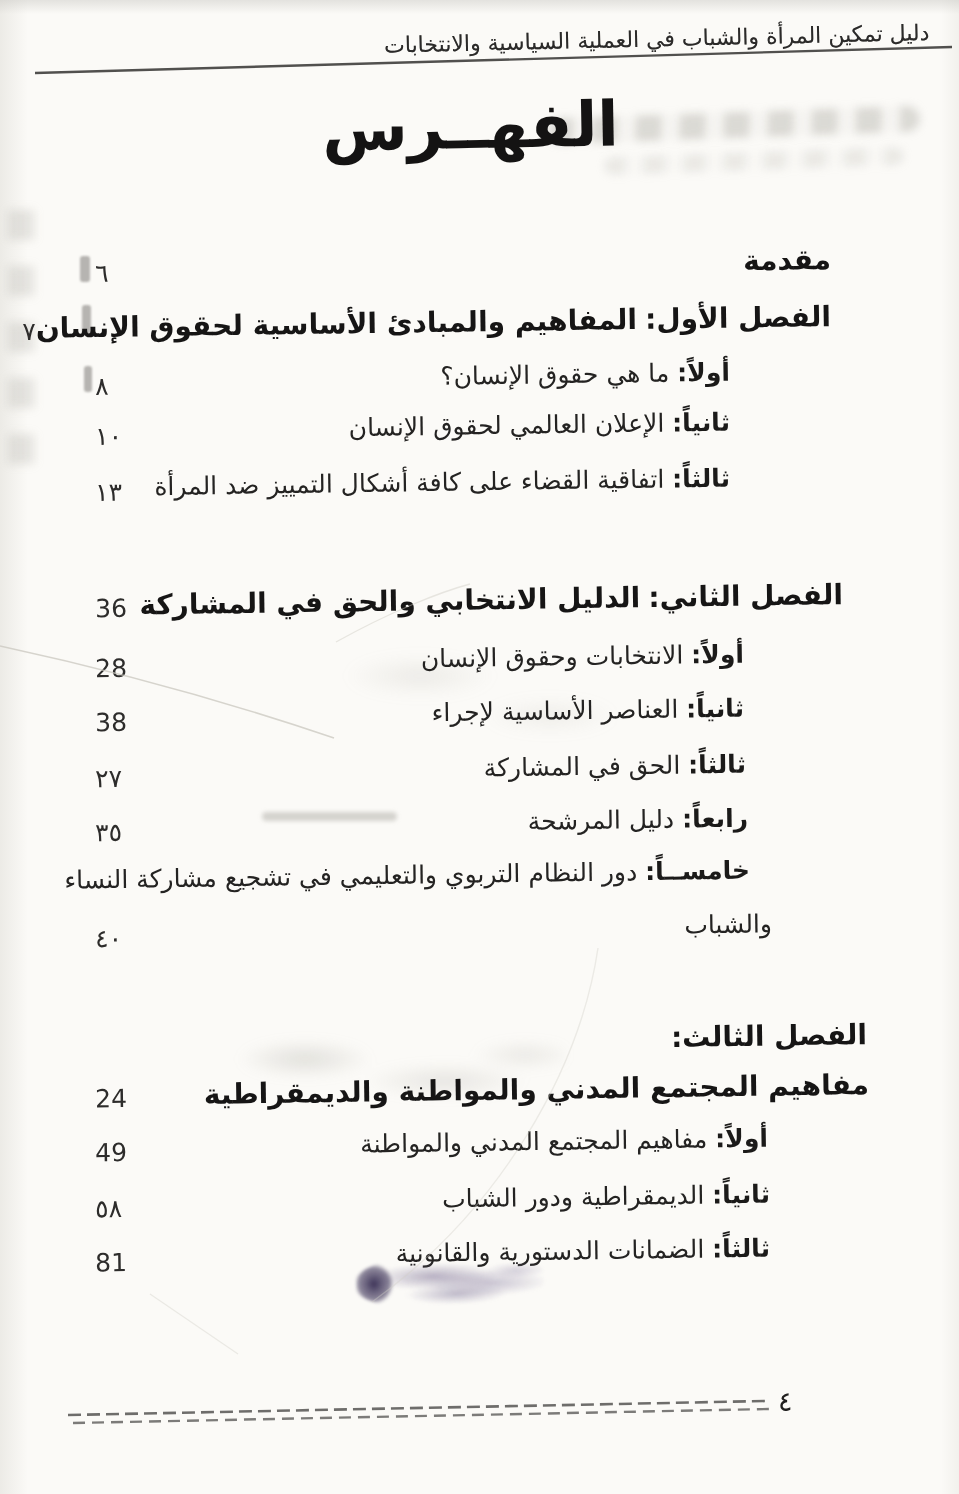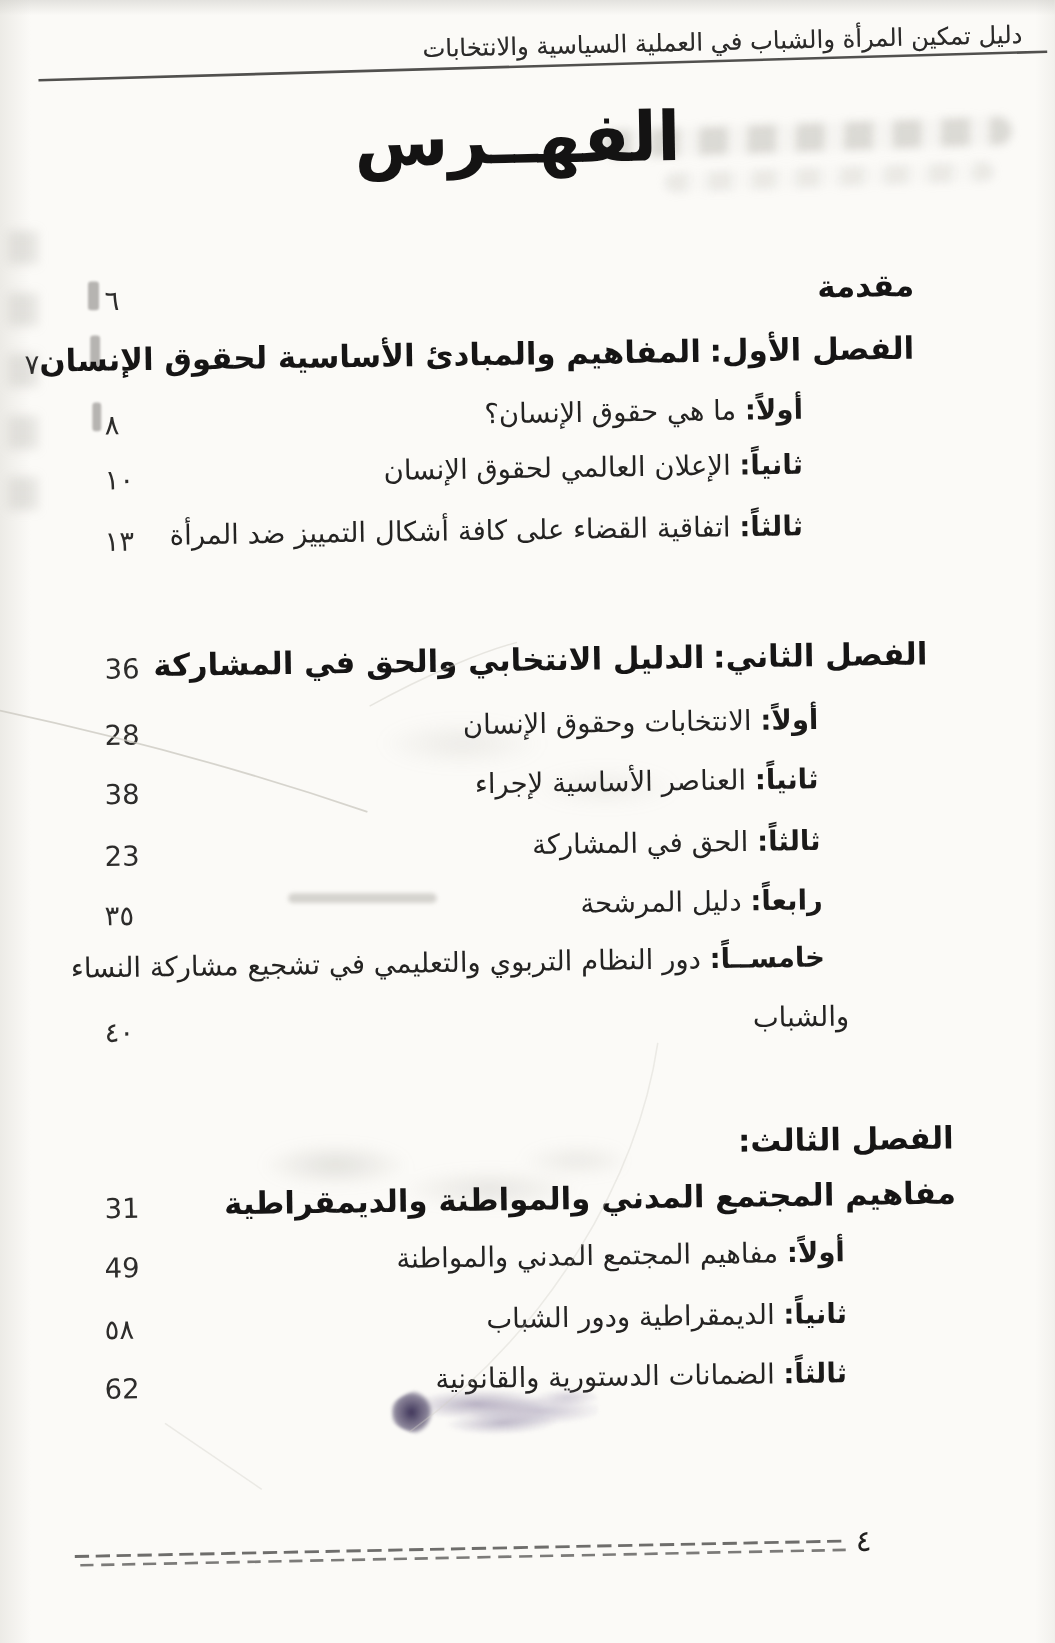--- a/index.html
+++ b/index.html
@@ -126,51 +126,51 @@
       <div class="row sub" style="top: 638px; right: 110px;">
         <span class="t"><span class="px">أولاً:</span><span class="tx">الانتخابات وحقوق الإنسان</span></span>
         <span class="n">28</span>
       </div>
       <div class="row sub" style="top: 692px; right: 110px;">
         <span class="t"><span class="px">ثانياً:</span><span class="tx">العناصر الأساسية لإجراء</span></span>
         <span class="n">38</span>
       </div>
       <div class="row sub" style="top: 748px; right: 108px;">
         <span class="t"><span class="px">ثالثاً:</span><span class="tx">الحق في المشاركة</span></span>
-        <span class="n">23</span>
+        <span class="n">٢٧</span>
       </div>
       <div class="row sub" style="top: 802px; right: 106px;">
         <span class="t"><span class="px">رابعاً:</span><span class="tx">دليل المرشحة</span></span>
         <span class="n">٣٥</span>
       </div>
       <div class="row sub long" style="top: 854px; right: 104px;">
         <span class="t"><span class="px">خامســاً:</span><span class="tx">دور النظام التربوي والتعليمي في تشجيع مشاركة النساء</span></span>
       </div>
       <div class="row sub cont" style="top: 908px; right: 102px;">
         <span class="t"><span class="tx">والشباب</span></span>
         <span class="n">٤٠</span>
       </div>
       <div class="row chapter" style="top: 1018px; right: 88px;">
         <span class="t"><span class="px">الفصل الثالث:</span></span>
       </div>
       <div class="row chapter" style="top: 1068px; right: 86px;">
         <span class="t"><span class="tx">مفاهيم المجتمع المدني والمواطنة والديمقراطية</span></span>
-        <span class="n">31</span>
+        <span class="n">24</span>
       </div>
       <div class="row sub" style="top: 1122px; right: 86px;">
         <span class="t"><span class="px">أولاً:</span><span class="tx">مفاهيم المجتمع المدني والمواطنة</span></span>
         <span class="n">49</span>
       </div>
       <div class="row sub" style="top: 1178px; right: 84px;">
         <span class="t"><span class="px">ثانياً:</span><span class="tx">الديمقراطية ودور الشباب</span></span>
         <span class="n">٥٨</span>
       </div>
       <div class="row sub" style="top: 1232px; right: 84px;">
         <span class="t"><span class="px">ثالثاً:</span><span class="tx">الضمانات الدستورية والقانونية</span></span>
-        <span class="n">62</span>
+        <span class="n">81</span>
       </div>
     </div>
 
   <div class="smudge"></div>
 
   <div class="page-number">٤</div>
 
   <svg class="artifacts" width="959" height="1494" viewBox="0 0 959 1494">
     <line x1="35" y1="73" x2="952" y2="47" stroke="#3f3e3c" stroke-width="2.4" opacity="0.9"></line>
     <path d="M0,646 C120,672 240,706 334,738" fill="none" stroke="#c9c7bf" stroke-width="1.6" opacity="0.75"></path>

